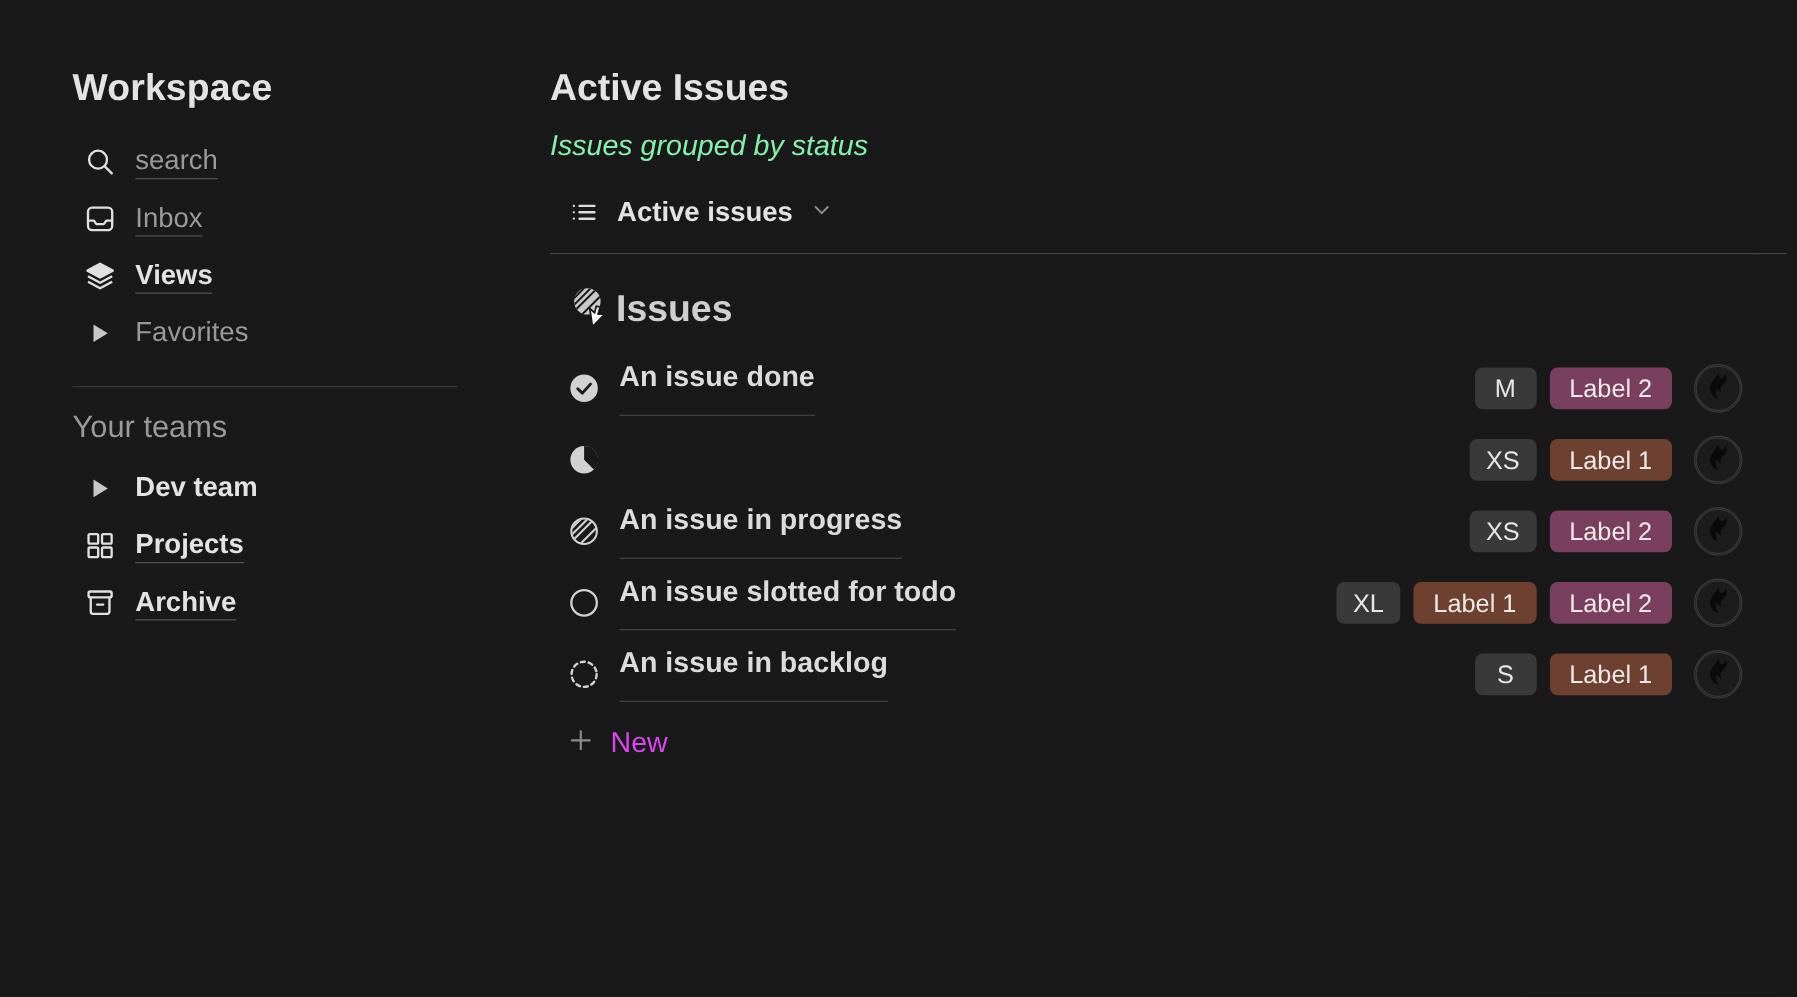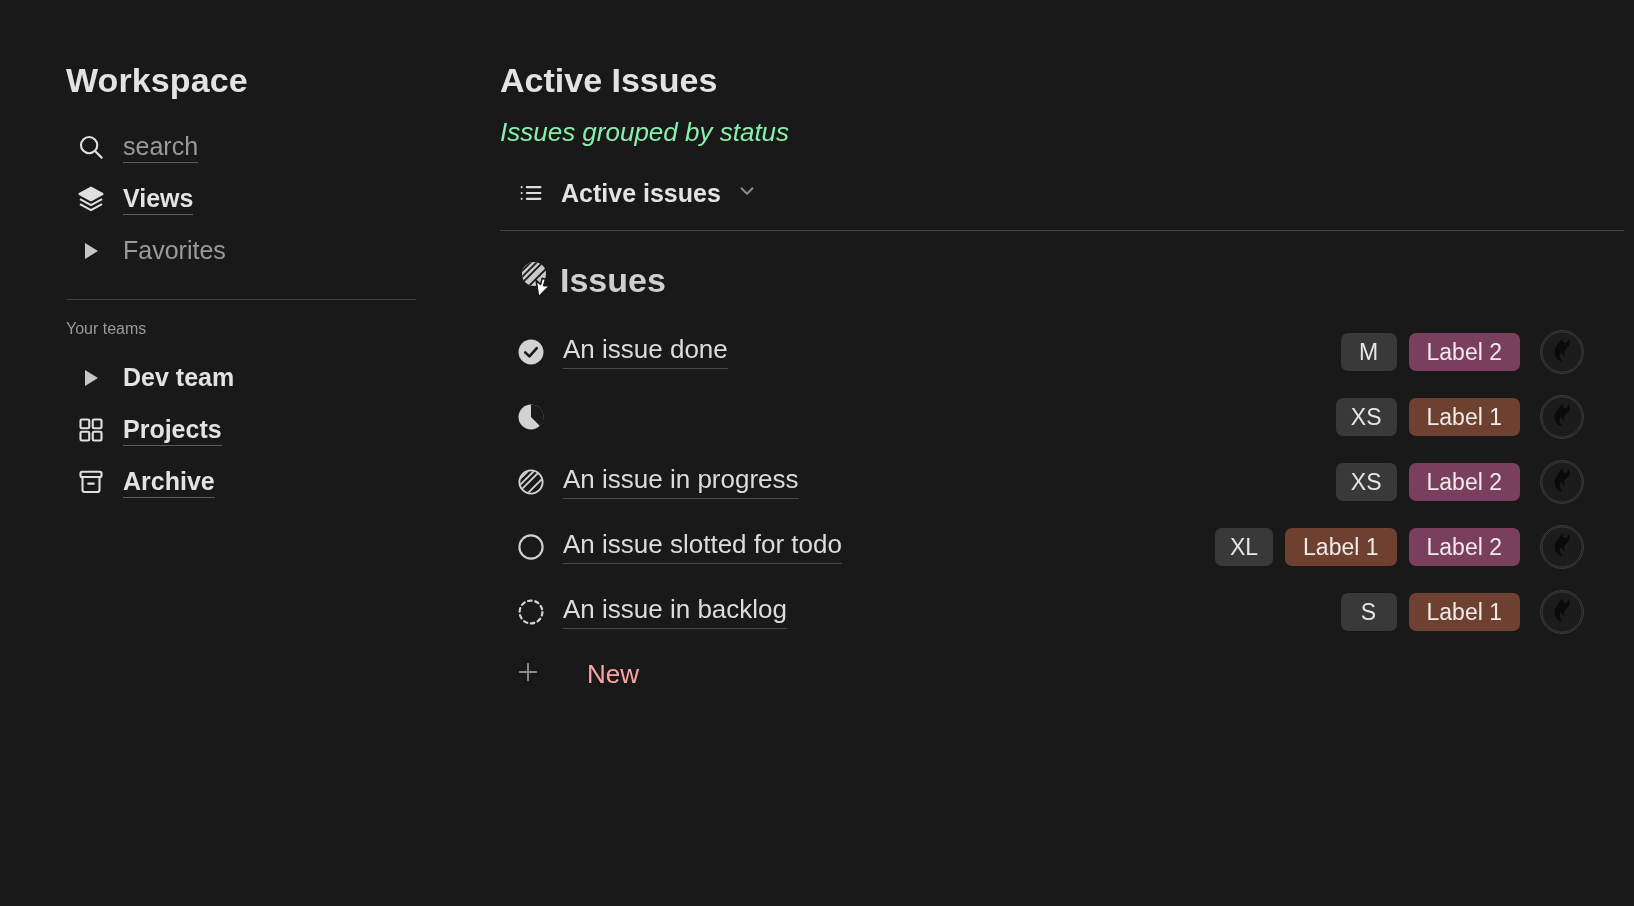--- a/index.html
+++ b/index.html
@@ -63,21 +63,21 @@
   }
   .nav-label.nounderline { border-bottom: none; }
 
   .sidebar-divider {
     height: 1px;
     background: #3c3c3c;
     width: 350px;
     margin: 22px 0 20px 0;
   }
   .section-heading {
-    font-size: 16px;
+    font-size: 28px;
     color: #9a9a9a;
     margin-bottom: 14px;
   }
   .caret {
     display: inline-block;
     width: 0; height: 0;
     border-left: 13px solid #c6c6c6;
     border-top: 8px solid transparent;
     border-bottom: 8px solid transparent;
   }
@@ -147,22 +147,23 @@
     flex: 0 0 34px;
     display: flex;
     align-items: center;
     justify-content: center;
     margin-right: 15px;
   }
   .issue-title {
     font-size: 26px;
     color: #dcdcdc;
     border-bottom: 1px solid #4a4a4a;
-    padding-bottom: 3px;
+    padding-bottom: 19px;
     white-space: nowrap;
+    font-weight: bold;
   }
   .row-spacer { flex: 1; }
   .badges {
     display: flex;
     align-items: center;
     gap: 12px;
   }
   .size-badge {
     background: #393939;
     color: #e6e6e6;
@@ -196,40 +197,48 @@
   }
   .new-row {
     display: flex;
     align-items: center;
     gap: 13px;
     height: 60px;
     padding-left: 14px;
   }
   .new-label {
     font-size: 26px;
-    color: #fca5a5;
-    margin-left: 32px;
+    color: #d946ef;
   }
 </style>
 </head>
 <body>
 
 <div class="app">
 
   <aside class="sidebar">
     <div class="workspace-title">Workspace</div>
     <div id="sidebar-nav">
         <div class="nav-item">
           <span class="nav-icon">
             <svg width="30" height="30" viewBox="0 0 24 24" fill="none" stroke="#e0e0e0" stroke-width="1.7" stroke-linecap="round" stroke-linejoin="round">
               <circle cx="10.5" cy="10.5" r="6.5"></circle>
               <line x1="15.4" y1="15.4" x2="20.5" y2="20.5"></line>
             </svg>
           </span>
           <span class="nav-label muted">search</span>
+        </div>
+        <div class="nav-item">
+          <span class="nav-icon">
+            <svg width="30" height="30" viewBox="0 0 24 24" fill="none" stroke="#e0e0e0" stroke-width="1.7" stroke-linecap="round" stroke-linejoin="round">
+              <rect x="3.2" y="3.8" width="17.6" height="16.4" rx="3"></rect>
+              <path d="M3.2 13.2h4.2l1.9 2.6h5.4l1.9-2.6h4.2"></path>
+            </svg>
+          </span>
+          <span class="nav-label muted">Inbox</span>
         </div>
         <div class="nav-item">
           <span class="nav-icon">
             <svg width="30" height="30" viewBox="0 0 24 24" fill="none" stroke="#e0e0e0" stroke-width="1.7" stroke-linejoin="round">
               <path d="M12 3 L21.2 8 L12 13 L2.8 8 Z" fill="#e0e0e0"></path>
               <path d="M3.2 12.1 L12 16.9 L20.8 12.1"></path>
               <path d="M3.2 16.1 L12 20.9 L20.8 16.1"></path>
             </svg>
           </span>
           <span class="nav-label">Views</span>

